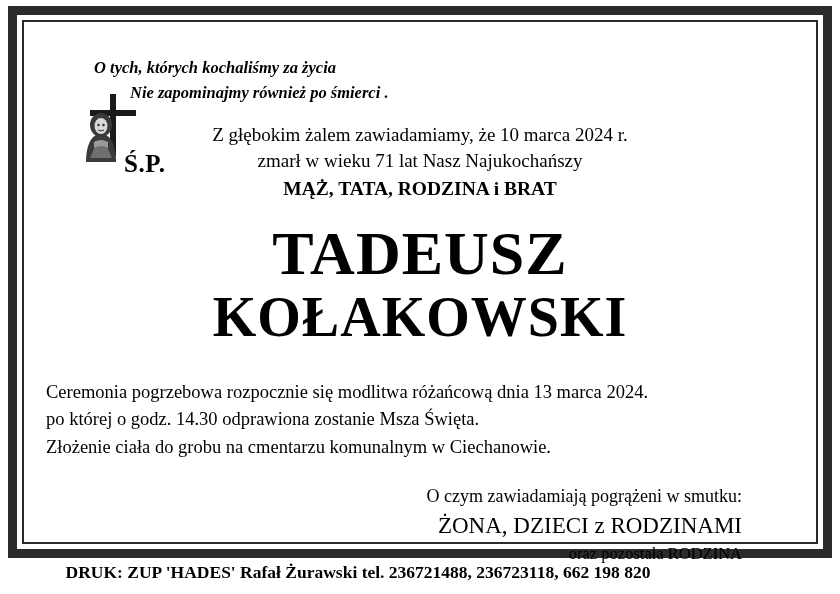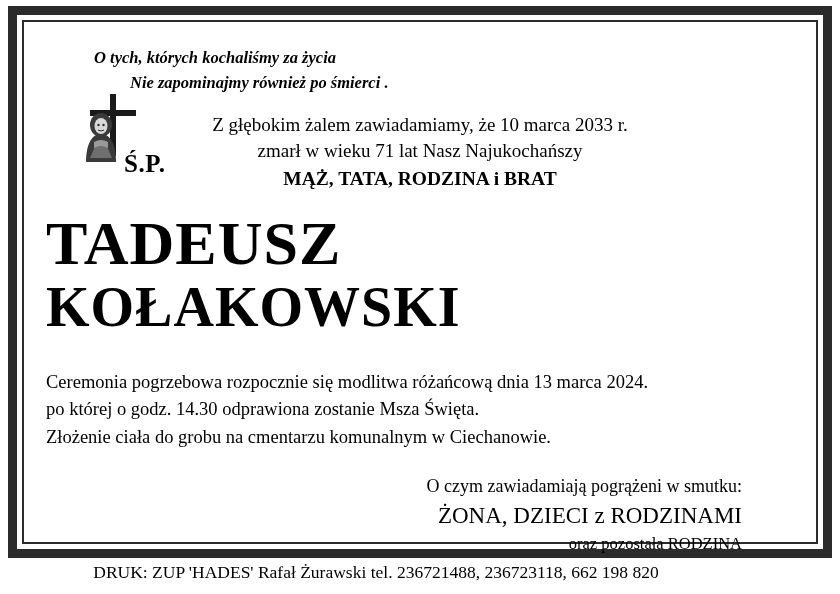--- a/index.html
+++ b/index.html
@@ -41,21 +41,21 @@
     box-sizing: border-box;
     padding: 5px;
   }
   .inner-frame {
     width: 100%;
     height: 100%;
     border: 2px solid #2b2b2b;
     box-sizing: border-box;
     background: #ffffff;
     position: relative;
-    padding: 14px 22px;
+    padding: 24px 22px;
   }
 
   .motto {
     font-style: italic;
     font-weight: bold;
     font-size: 16.5px;
     line-height: 1.5;
     margin-left: 48px;
     margin-top: 10px;
   }
@@ -92,21 +92,21 @@
     margin-top: 16px;
     font-size: 19px;
     line-height: 1.42;
   }
   .announce .l3 {
     font-weight: bold;
     font-size: 19.5px;
   }
 
   .name {
-    text-align: left;
+    text-align: center;
     font-weight: bold;
     letter-spacing: 1px;
     line-height: 0.98;
   }
   .name .first {
     display: block;
     font-size: 62px;
     margin-top: 20px;
   }
   .name .last {
@@ -131,22 +131,21 @@
   .family .fam1 { font-weight: normal; font-size: 23px; }
   .family .fam2 { font-weight: normal; font-size: 16.5px; }
 
   .footer {
     position: absolute;
     left: 0;
     top: 562px;
     width: 716px;
     text-align: center;
     font-size: 17.5px;
-    font-weight: normal;
-    margin-left: 18px;
+    font-weight: bold;
   }
 </style>
 </head>
 <body>
 
 <div class="page">
 
   <div class="outer-frame">
     <div class="mid-frame">
       <div class="inner-frame">
@@ -168,21 +167,21 @@
             <circle cx="24.5" cy="33" r="1.2" fill="#2a2a2a"></circle>
             <circle cx="29.5" cy="33" r="1.2" fill="#2a2a2a"></circle>
             <path d="M24 38 Q27 40 30 38" stroke="#2a2a2a" stroke-width="1" fill="none"></path>
             <path d="M16 66 L22 52 L32 52 L38 66 Z" fill="#6f6f6f"></path>
             <path d="M20 50 Q27 46 34 50 L34 56 Q27 52 20 56 Z" fill="#9a9a9a"></path>
           </svg>
           <div class="sp-label">Ś.P.</div>
         </div>
 
         <div class="announce">
-          <div class="l1">Z głębokim żalem zawiadamiamy, że 10 marca 2033 r.</div>
+          <div class="l1">Z głębokim żalem zawiadamiamy, że 10 marca 2024 r.</div>
           <div class="l2">zmarł w wieku 71 lat Nasz Najukochańszy</div>
           <div class="l3">MĄŻ, TATA, RODZINA i BRAT</div>
         </div>
 
         <div class="name">
           <span class="first">TADEUSZ</span>
           <span class="last">KOŁAKOWSKI</span>
         </div>
 
         <div class="ceremony">

